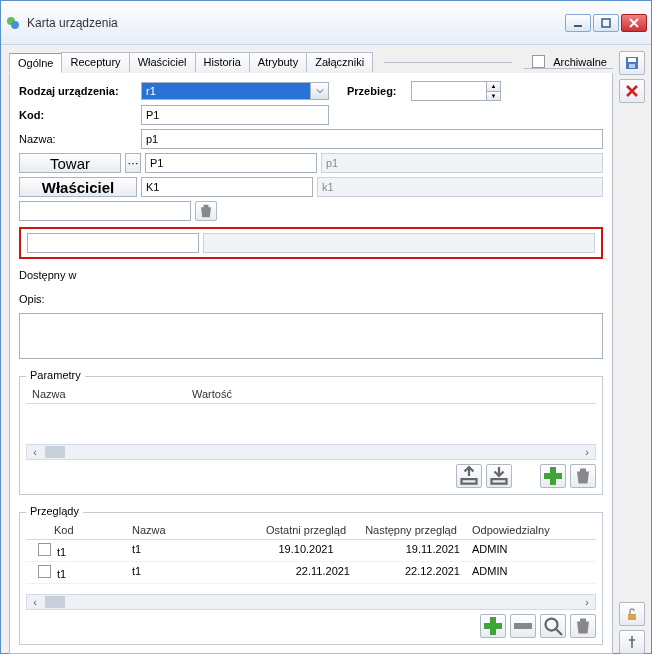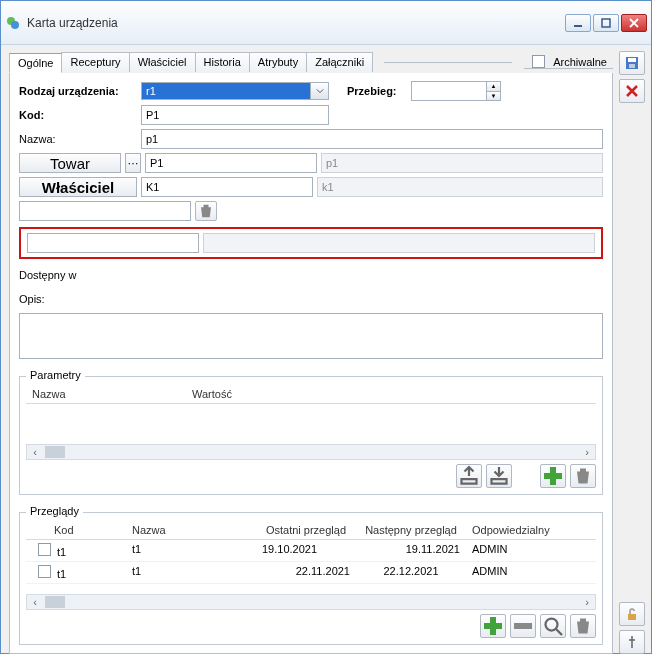--- a/index.html
+++ b/index.html
@@ -208,29 +208,29 @@
       <div class="gridcol" style="width:100px;padding-left:28px;">Kod</div>
       <div class="gridcol" style="width:130px;">Nazwa</div>
       <div class="gridcol" style="width:100px;text-align:center;">Ostatni przegląd</div>
       <div class="gridcol" style="width:110px;text-align:center;">Następny przegląd</div>
       <div class="gridcol">Odpowiedzialny</div>
      </div>
      <div id="przeglady-rows">
               <div class="gridrow">
                 <div class="gridcol" style="width:100px;"><span class="chk"></span>t1</div>
                 <div class="gridcol" style="width:130px;">t1</div>
-                <div class="gridcol" style="width:100px;text-align:left;">19.10.2021</div>
+                <div class="gridcol" style="width:100px;text-align:center;">19.10.2021</div>
                 <div class="gridcol" style="width:110px;text-align:right;">19.11.2021</div>
                 <div class="gridcol">ADMIN</div>
               </div>
               <div class="gridrow">
                 <div class="gridcol" style="width:100px;"><span class="chk"></span>t1</div>
                 <div class="gridcol" style="width:130px;">t1</div>
                 <div class="gridcol" style="width:100px;text-align:right;">22.11.2021</div>
-                <div class="gridcol" style="width:110px;text-align:center;">22.12.2021</div>
+                <div class="gridcol" style="width:110px;text-align:right;">22.12.2021</div>
                 <div class="gridcol">ADMIN</div>
               </div>
             </div>
      <div style="height:10px;"></div>
      <div class="scrollbar">
               <div class="la">‹</div>
               <div class="thumb"></div>
               <div class="ra">›</div>
             </div>
      <div class="toolbarrow">

